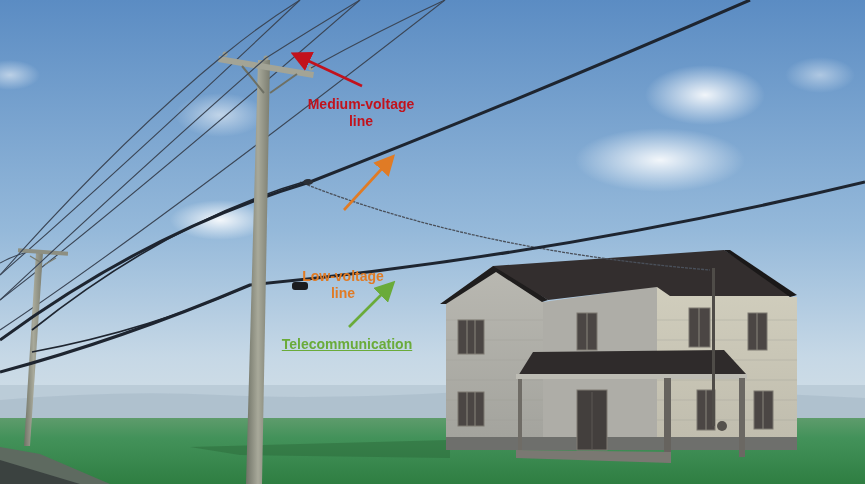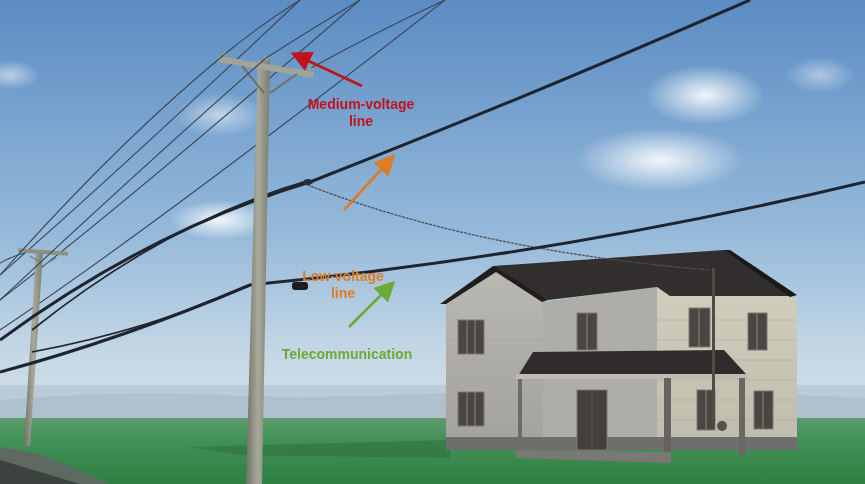--- a/index.html
+++ b/index.html
@@ -11,21 +11,21 @@
       font-family: "Liberation Sans", sans-serif;
       font-weight: bold;
       font-size: 14px;
       line-height: 17px;
       text-align: center;
       white-space: nowrap;
     }
     .label span { display: block; }
     #lbl-mv { left: 300px; top: 96px; width: 122px; }
     #lbl-lv { left: 292px; top: 220px; width: 102px; margin-top: 48px; }
-    #lbl-tc { left: 272px; top: 346px; width: 150px; }
+    #lbl-tc { left: 272px; top: 336px; width: 150px; text-decoration: underline; }
   </style>
 </head>
 <body>
 
 <div class="scene">
   <svg width="865" height="484" viewBox="0 0 865 484">
     <defs>
       <linearGradient id="sky" x1="0" y1="0" x2="0" y2="1">
         <stop offset="0" stop-color="#5b8cc3"></stop>
         <stop offset="0.55" stop-color="#95b9da"></stop>

